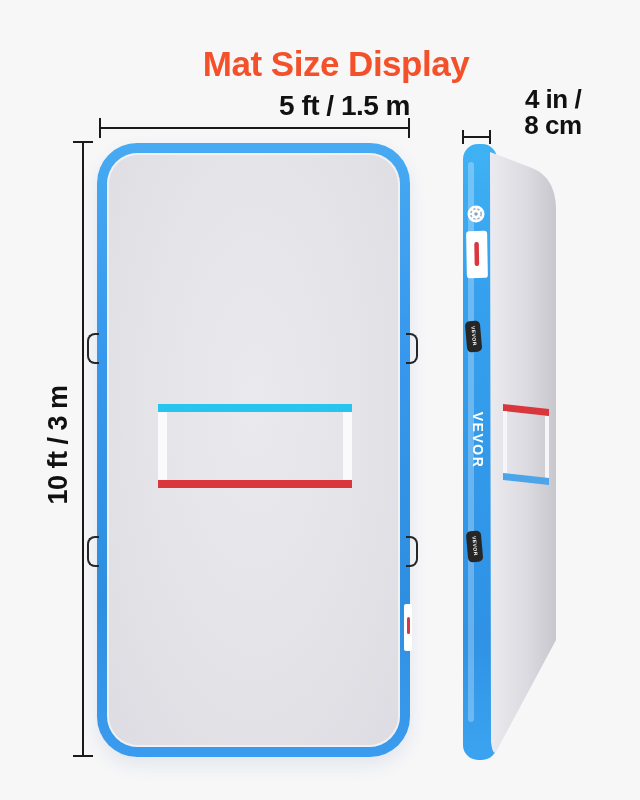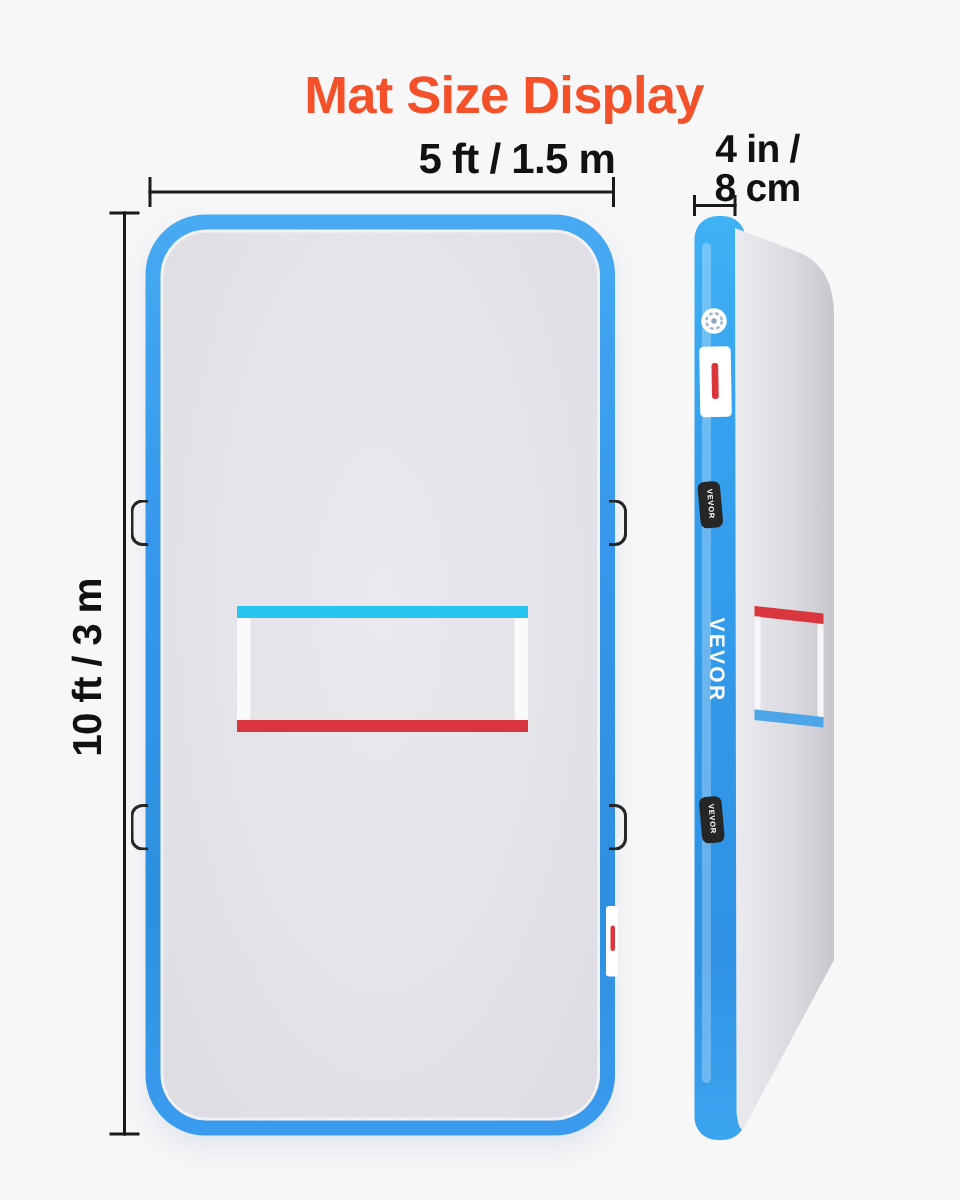--- a/index.html
+++ b/index.html
@@ -7,21 +7,21 @@
     position:relative;width:640px;height:800px;overflow:hidden;
     background:var(--background,#F7F7F8);
     font-family:"Liberation Sans",sans-serif;color:var(--text,#111);
   }
   .page-title{
     position:absolute;left:16px;top:44px;width:640px;text-align:center;
     font-size:35px;font-weight:800;letter-spacing:-0.5px;color:var(--accent,#F4512B);
   }
   .dim-label{font-weight:700;letter-spacing:-0.5px;color:var(--text,#111);}
   .width-label{position:absolute;left:99px;top:90px;width:311px;text-align:right;font-size:28px;}
-  .thickness-label{position:absolute;left:452px;top:86px;width:106px;text-align:center;font-size:26px;line-height:26px;}
+  .thickness-label{position:absolute;left:500px;top:86px;width:106px;text-align:center;font-size:26px;line-height:26px;}
   .height-label{position:absolute;left:-33px;top:431px;width:180px;height:28px;text-align:center;font-size:27px;transform:rotate(-90deg);}
   
   .dim{position:absolute;}
   .dim .line{position:absolute;background:var(--dim-line,#1a1a1a);}
   .dim .tick{position:absolute;background:var(--dim-line,#1a1a1a);}
   .dim-h{left:99px;top:118px;width:311px;height:20px;}
   .dim-h .line{left:0;top:9px;width:100%;height:2px;}
   .dim-h .tick{width:2px;height:20px;top:0;}
   .dim-h .tick.t2{right:0;}
   .dim-v{left:73px;top:141px;width:20px;height:616px;}

